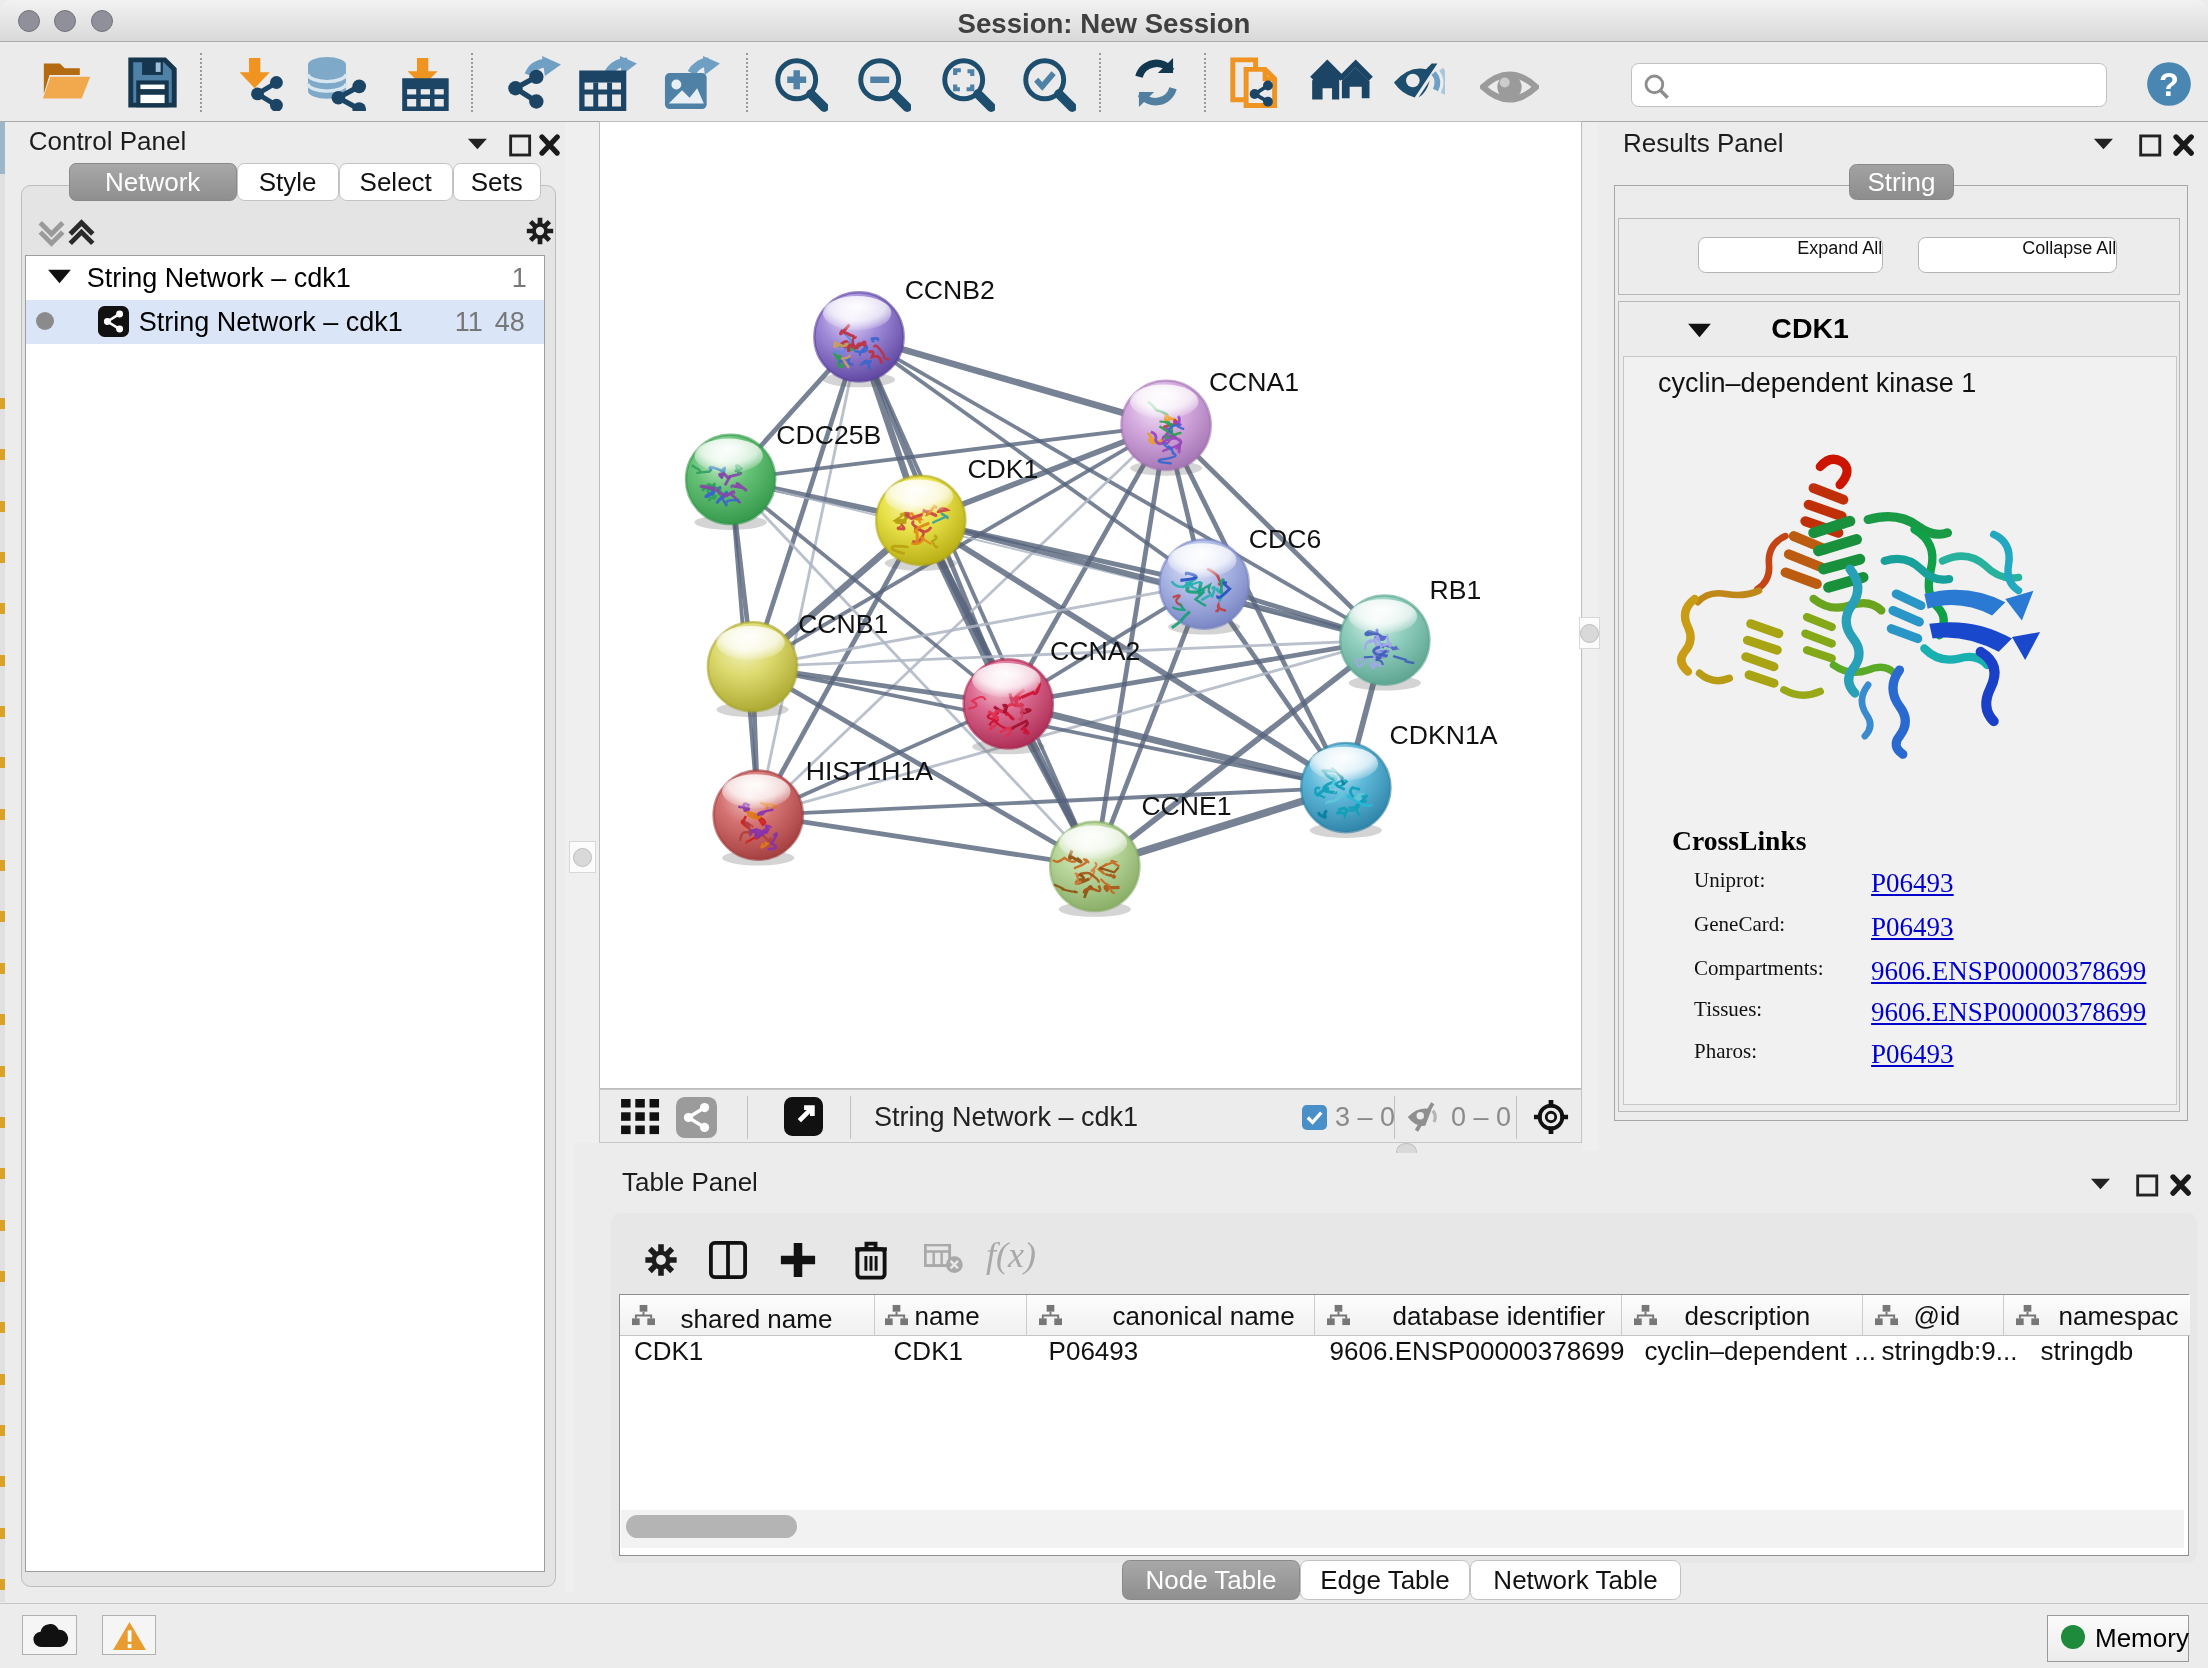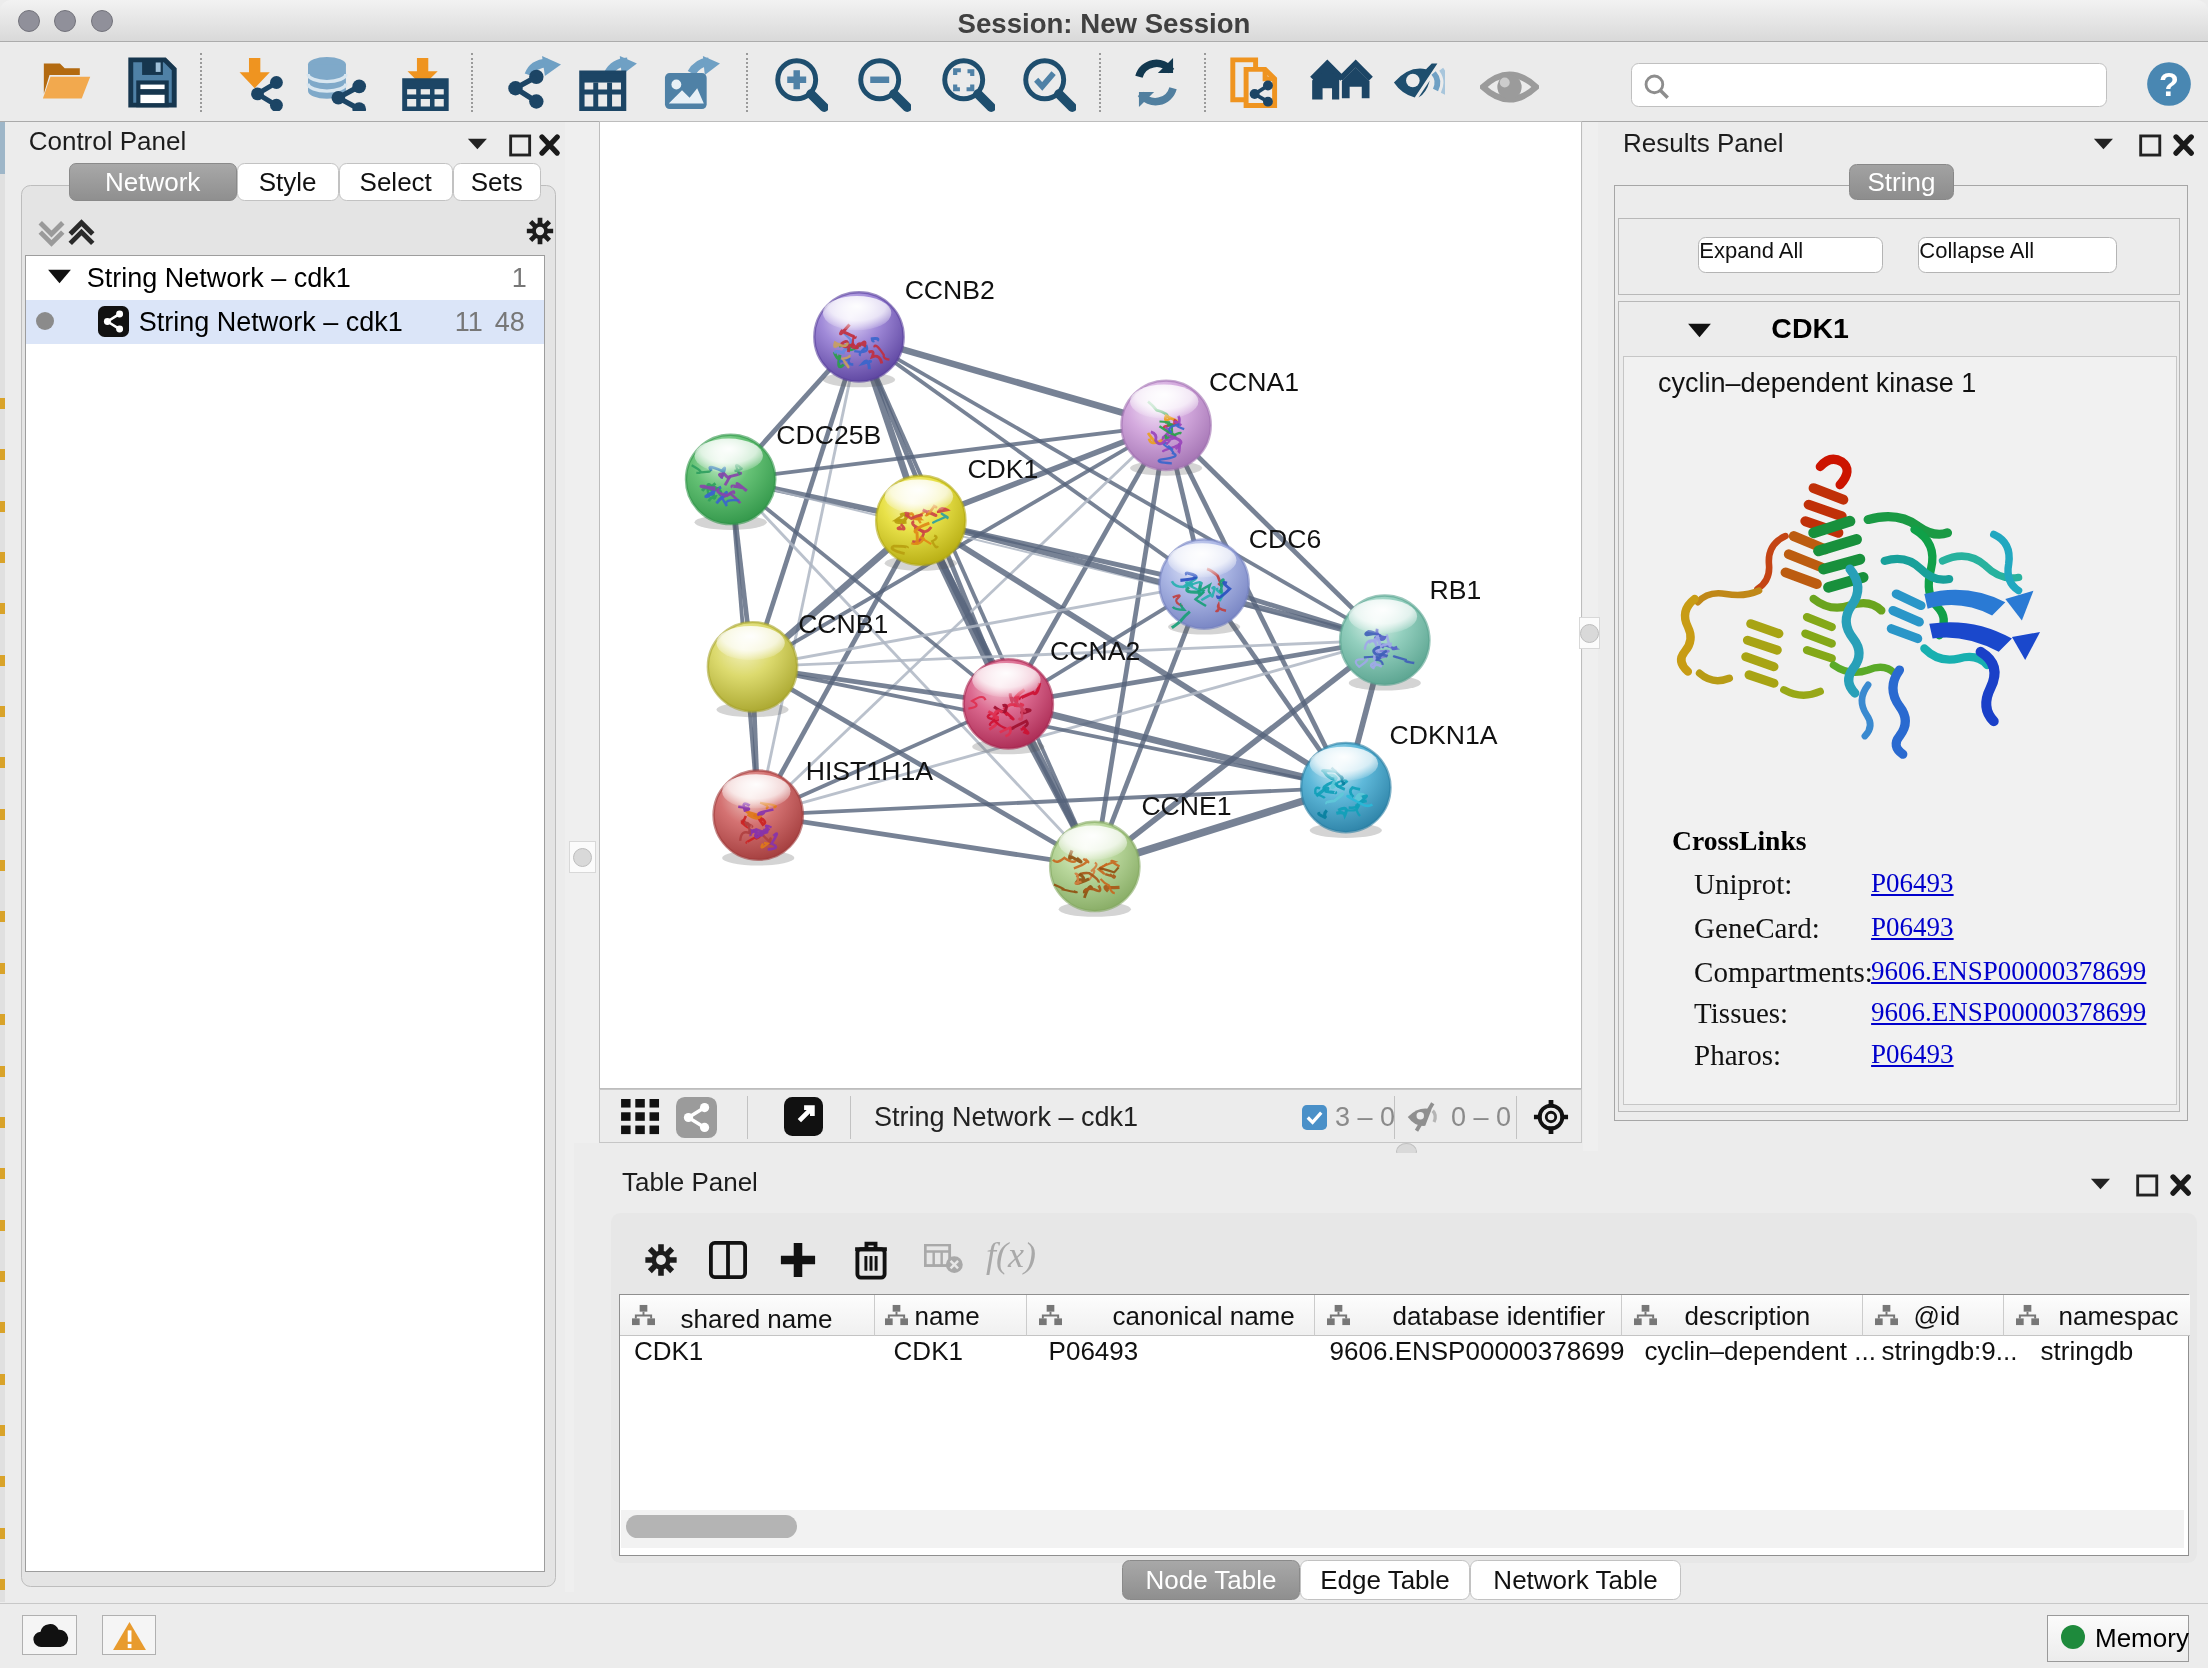--- a/index.html
+++ b/index.html
@@ -42,28 +42,28 @@
 #netfooter { position:absolute; left:599px; top:1089px; width:983px; height:54px;
   background:#ececec; border:1px solid #c6c6c6; }
 .ftsep { position:absolute; top:5.7px; width:1px; height:43px; background:#c2c2c2; }
 
 #rpanel { position:absolute; left:1585px; top:122px; width:624px; height:1029px; background:#ececec; }
 #rp-box { position:absolute; left:28.5px; top:63px; width:574px; height:936px;
   background:#ececec; border:1.9px solid #a6a6a6; }
 #rp-expand { position:absolute; left:3.8px; top:32px; width:562px; height:77px;
   background:#ececec; border:1px solid #b8b8b8; }
 .rbtn { position:absolute; top:18px; height:36px; background:#ffffff; border:1px solid #b4b4b4;
-  border-radius:7.6px; font-size:22px; color:#111; text-align:left; }
+  border-radius:7.6px; font-size:18px; color:#111; text-align:right; }
 #rp-cdk { position:absolute; left:3.8px; top:115px; width:562px; height:811px;
   background:#ececec; border:1px solid #b8b8b8; }
 #rp-cdk-content { position:absolute; left:3.8px; top:54px; width:554px; height:749px;
   background:#f1f1f1; border:1px solid #c6c6c6; }
 .serif { font-family:"Liberation Serif", serif; }
 .xlink { color:#0000cc; text-decoration:underline; font-family:"Liberation Serif", serif; font-size:27px; }
-.xlbl { font-family:"Liberation Serif", serif; font-size:29px; color:#111; }
+.xlbl { font-family:"Liberation Serif", serif; font-size:21px; color:#111; }
 
 #tpanel { position:absolute; left:574px; top:1153px; width:1634px; height:449px; background:#ececec; }
 #tp-box { position:absolute; left:37px; top:60px; width:1586px; height:350px;
   background:#e7e7e7; border-radius:9.5px; }
 #tp-table { position:absolute; left:7.6px; top:81px; width:1570px; height:262px;
   background:#ffffff; border:1.9px solid #8f8f8f; }
 .th { position:absolute; top:0px; height:41px; border-right:1px solid #cccccc;
   font-size:26px; color:#111; background:linear-gradient(#fdfdfd,#f0f0f0); border-bottom:1px solid #c4c4c4; }
 .td { position:absolute; top:41px; height:41px; font-size:26px; color:#111; }
 .ttab { height:40px; border:1px solid #c2c2c2; background:#ffffff; color:#111;

